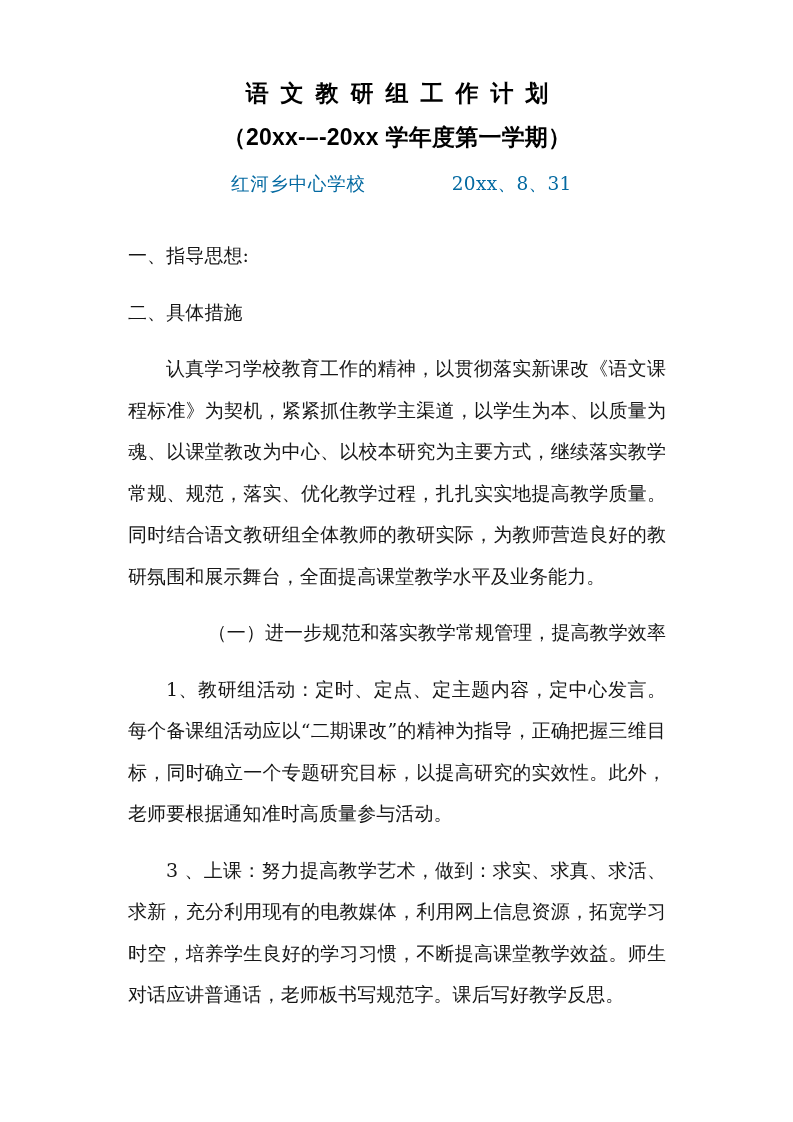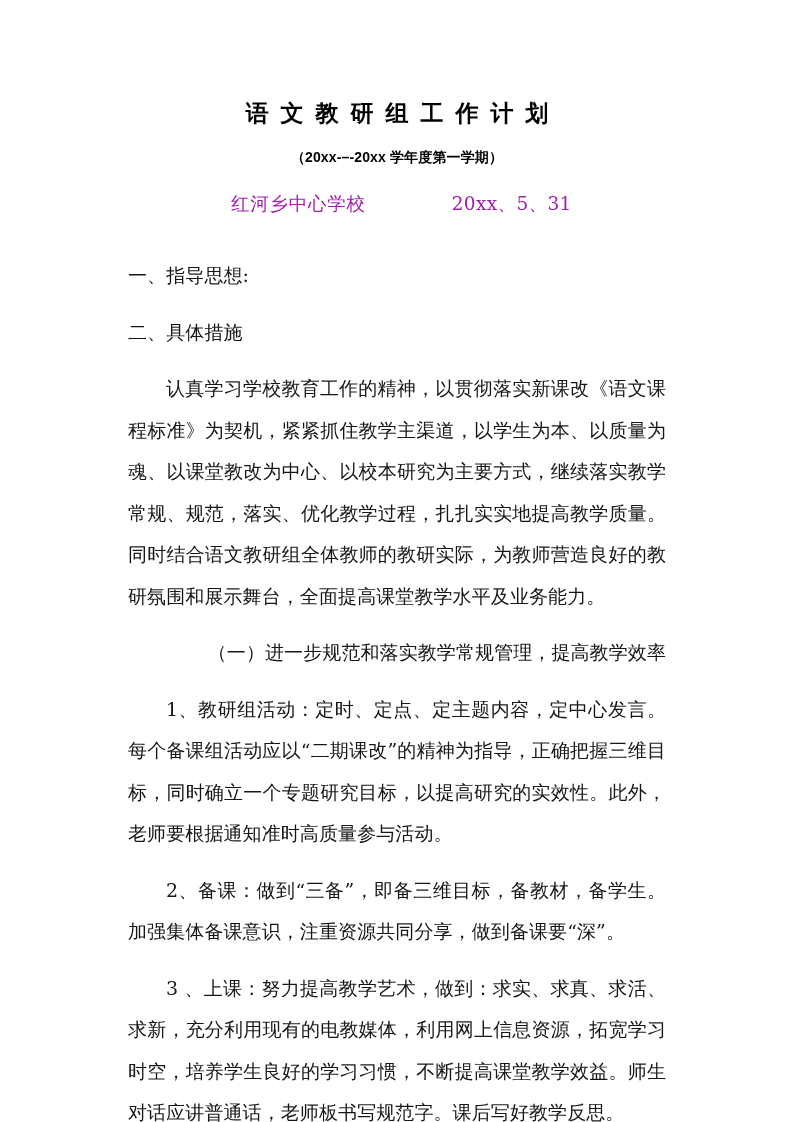--- a/index.html
+++ b/index.html
@@ -32,44 +32,44 @@
   .doc-title {
     font-family: "Liberation Sans", "DejaVu Sans", sans-serif;
     font-weight: bold;
     font-size: 23px;
     line-height: 34px;
     text-align: center;
     letter-spacing: 0.52em;
     text-indent: 0.52em;
     color: #000000;
     margin: 0;
-    padding-top: 96px;
+    padding-top: 76px;
     white-space: nowrap;
   }
 
   .doc-subtitle {
     font-family: "Liberation Sans", "DejaVu Sans", sans-serif;
     font-weight: bold;
-    font-size: 14px;
+    font-size: 23px;
     line-height: 30px;
     text-align: center;
     letter-spacing: 0.01em;
     color: #000000;
     margin: 0;
     padding-top: 12px;
   }
 
   
   .byline {
     display: flex;
     align-items: baseline;
     font-family: "DejaVu Serif", "Liberation Serif", serif;
     font-size: 18.5px;
     line-height: 32px;
-    color: #a21caf;
+    color: #0369a1;
     margin: 0;
     padding-top: 16px;
     padding-left: 118px;
   }
   .byline-school {
     letter-spacing: 0.04em;
     white-space: nowrap;
   }
   .byline-date {
     margin-left: 86px;
@@ -122,34 +122,33 @@
 
 <div class="page">
   <div class="content">
 
     <h1 class="doc-title">语文教研组工作计划</h1>
 
     <h2 class="doc-subtitle">（20xx-–-20xx 学年度第一学期）</h2>
 
     <div class="byline">
       <span class="byline-school">红河乡中心学校</span>
-      <span class="byline-date">20xx、5、31</span>
+      <span class="byline-date">20xx、8、31</span>
     </div>
 
     <div class="body-block">
 
       <p class="para heading">一、指导思想:</p>
 
       <p class="para heading">二、具体措施</p>
 
       <p class="para indent2">认真学习学校教育工作的精神，以贯彻落实新课改《语文课程标准》为契机，紧紧抓住教学主渠道，以学生为本、以质量为魂、以课堂教改为中心、以校本研究为主要方式，继续落实教学常规、规范，落实、优化教学过程，扎扎实实地提高教学质量。同时结合语文教研组全体教师的教研实际，为教师营造良好的教研氛围和展示舞台，全面提高课堂教学水平及业务能力。</p>
 
       <p class="para indent1">（一）进一步规范和落实教学常规管理，提高教学效率</p>
 
       <p class="para indent2">1、教研组活动：定时、定点、定主题内容，定中心发言。每个备课组活动应以“二期课改”的精神为指导，正确把握三维目标，同时确立一个专题研究目标，以提高研究的实效性。此外，老师要根据通知准时高质量参与活动。</p>
 
-      <p class="para indent2">2、备课：做到“三备”，即备三维目标，备教材，备学生。加强集体备课意识，注重资源共同分享，做到备课要“深”。</p>
 
       <p class="para indent2">3 、上课：努力提高教学艺术，做到：求实、求真、求活、求新，充分利用现有的电教媒体，利用网上信息资源，拓宽学习时空，培养学生良好的学习习惯，不断提高课堂教学效益。师生对话应讲普通话，老师板书写规范字。课后写好教学反思。</p>
 
     </div>
   </div>
 </div>
 
 </body></html>

